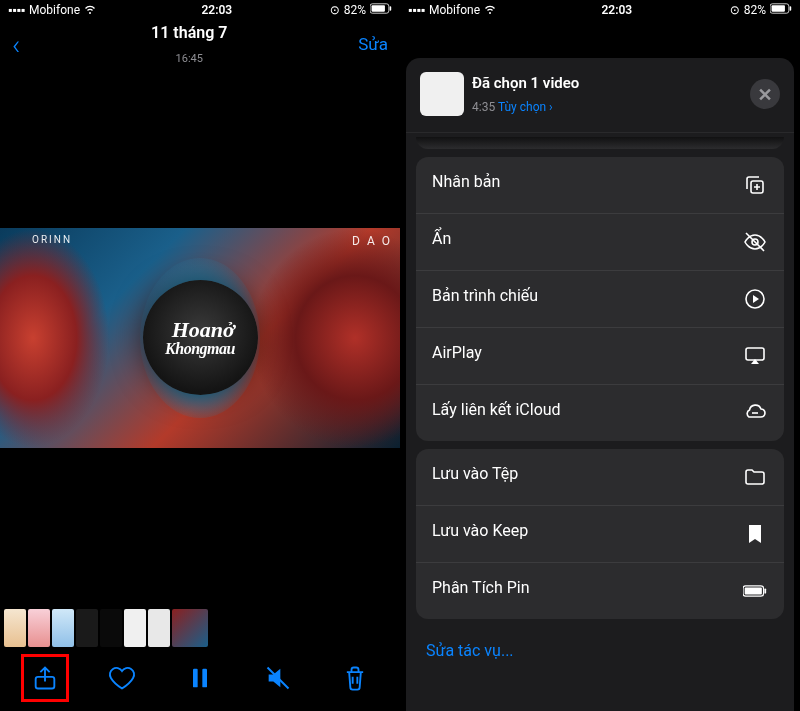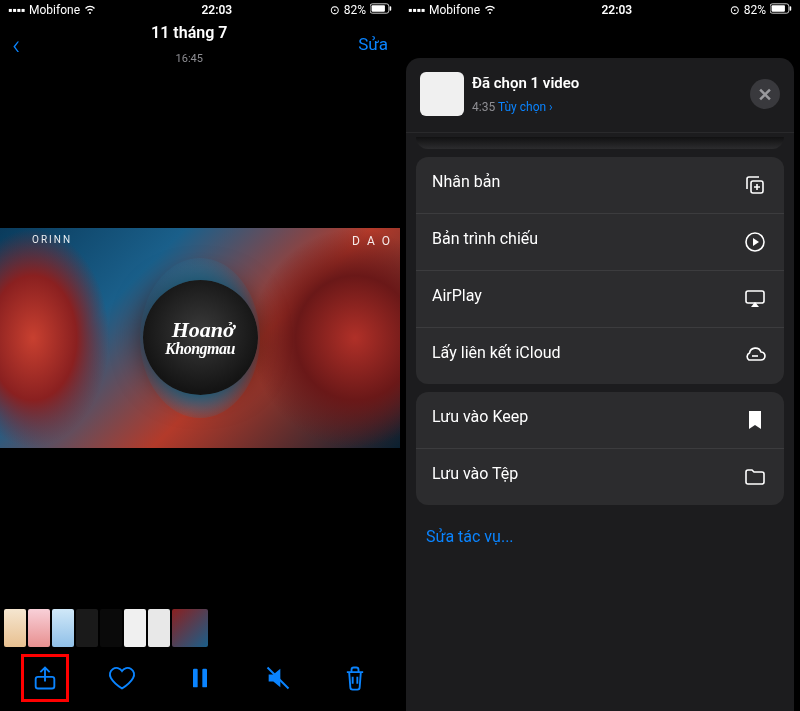--- a/index.html
+++ b/index.html
@@ -378,20 +378,30 @@
             <span>Nhân bản</span>
             <span class="ar-icon">
               <svg viewBox="0 0 24 24" fill="none" stroke="currentColor" stroke-width="1.6">
                   <rect x="8" y="8" width="12" height="12" rx="2"></rect>
                   <path d="M4 16V6a2 2 0 012-2h10"></path>
                   <path d="M14 11v6M11 14h6"></path>
                 </svg>
             </span>
           </div>
           <div class="action-row">
+            <span>Ẩn</span>
+            <span class="ar-icon">
+              <svg viewBox="0 0 24 24" fill="none" stroke="currentColor" stroke-width="1.6">
+                  <path d="M2 12s3.5-7 10-7 10 7 10 7-3.5 7-10 7S2 12 2 12z"></path>
+                  <circle cx="12" cy="12" r="3"></circle>
+                  <line x1="3" y1="3" x2="21" y2="21"></line>
+                </svg>
+            </span>
+          </div>
+          <div class="action-row">
             <span>Bản trình chiếu</span>
             <span class="ar-icon">
               <svg viewBox="0 0 24 24" fill="none" stroke="currentColor" stroke-width="1.6">
                   <circle cx="12" cy="12" r="9"></circle>
                   <path d="M10 8l6 4-6 4V8z" fill="currentColor" stroke="none"></path>
                 </svg>
             </span>
           </div>
           <div class="action-row">
             <span>AirPlay</span>
@@ -408,32 +418,42 @@
               <svg viewBox="0 0 24 24" fill="none" stroke="currentColor" stroke-width="1.6">
                   <path d="M18 16a4 4 0 000-8 6 6 0 00-11.5 1A4 4 0 006 16h12z"></path>
                   <path d="M9 12h6"></path>
                 </svg>
             </span>
           </div>
         </div>
 
         <div class="action-group">
           <div class="action-row">
+            <span>Lưu vào Tệp</span>
+            <span class="ar-icon">
+              <svg viewBox="0 0 24 24" fill="none" stroke="currentColor" stroke-width="1.6">
+                  <path d="M3 7a2 2 0 012-2h4l2 2h8a2 2 0 012 2v8a2 2 0 01-2 2H5a2 2 0 01-2-2V7z"></path>
+                </svg>
+            </span>
+          </div>
+          <div class="action-row">
             <span>Lưu vào Keep</span>
             <span class="ar-icon">
               <svg viewBox="0 0 24 24" fill="currentColor">
                   <path d="M6 3h12v18l-6-4-6 4V3z"></path>
                 </svg>
             </span>
           </div>
           <div class="action-row">
-            <span>Lưu vào Tệp</span>
-            <span class="ar-icon">
-              <svg viewBox="0 0 24 24" fill="none" stroke="currentColor" stroke-width="1.6">
-                  <path d="M3 7a2 2 0 012-2h4l2 2h8a2 2 0 012 2v8a2 2 0 01-2 2H5a2 2 0 01-2-2V7z"></path>
+            <span>Phân Tích Pin</span>
+            <span class="ar-icon">
+              <svg viewBox="0 0 28 14">
+                  <rect x="0" y="1" width="24" height="12" rx="3" fill="none" stroke="#fff" stroke-width="1.4"></rect>
+                  <rect x="2" y="3" width="20" height="8" rx="1" fill="#fff"></rect>
+                  <rect x="25" y="4" width="2" height="6" rx="1" fill="#fff"></rect>
                 </svg>
             </span>
           </div>
         </div>
 
         <div class="edit-actions">Sửa tác vụ...</div>
       </div>
     </div>
   </div>
 </div>

